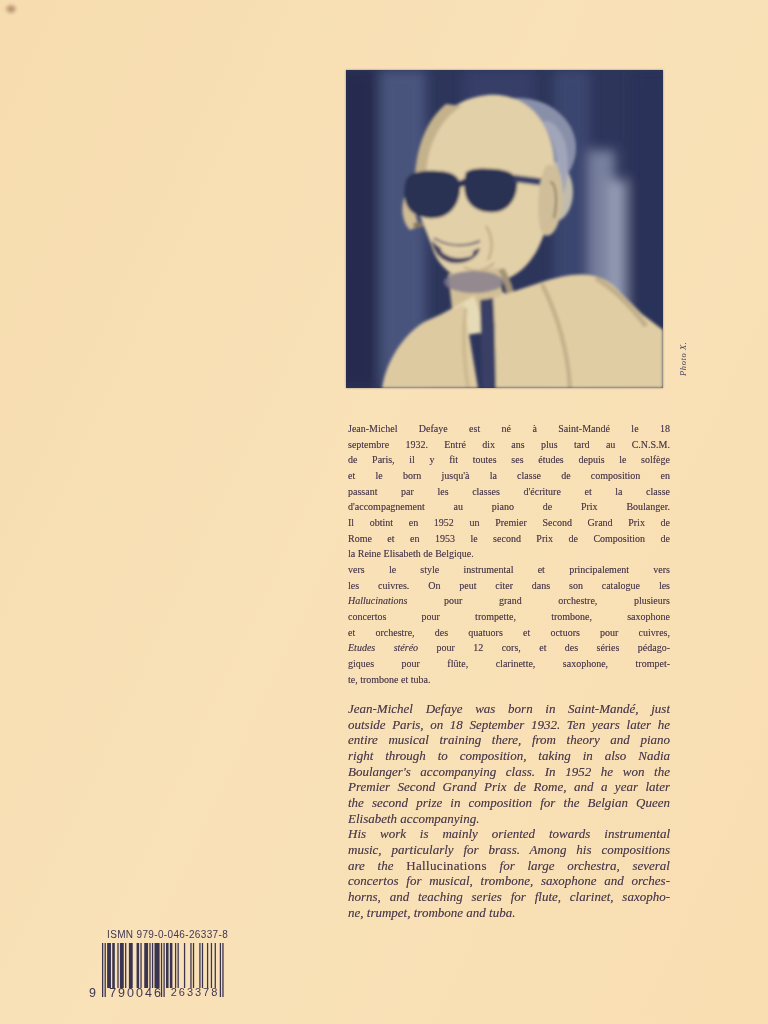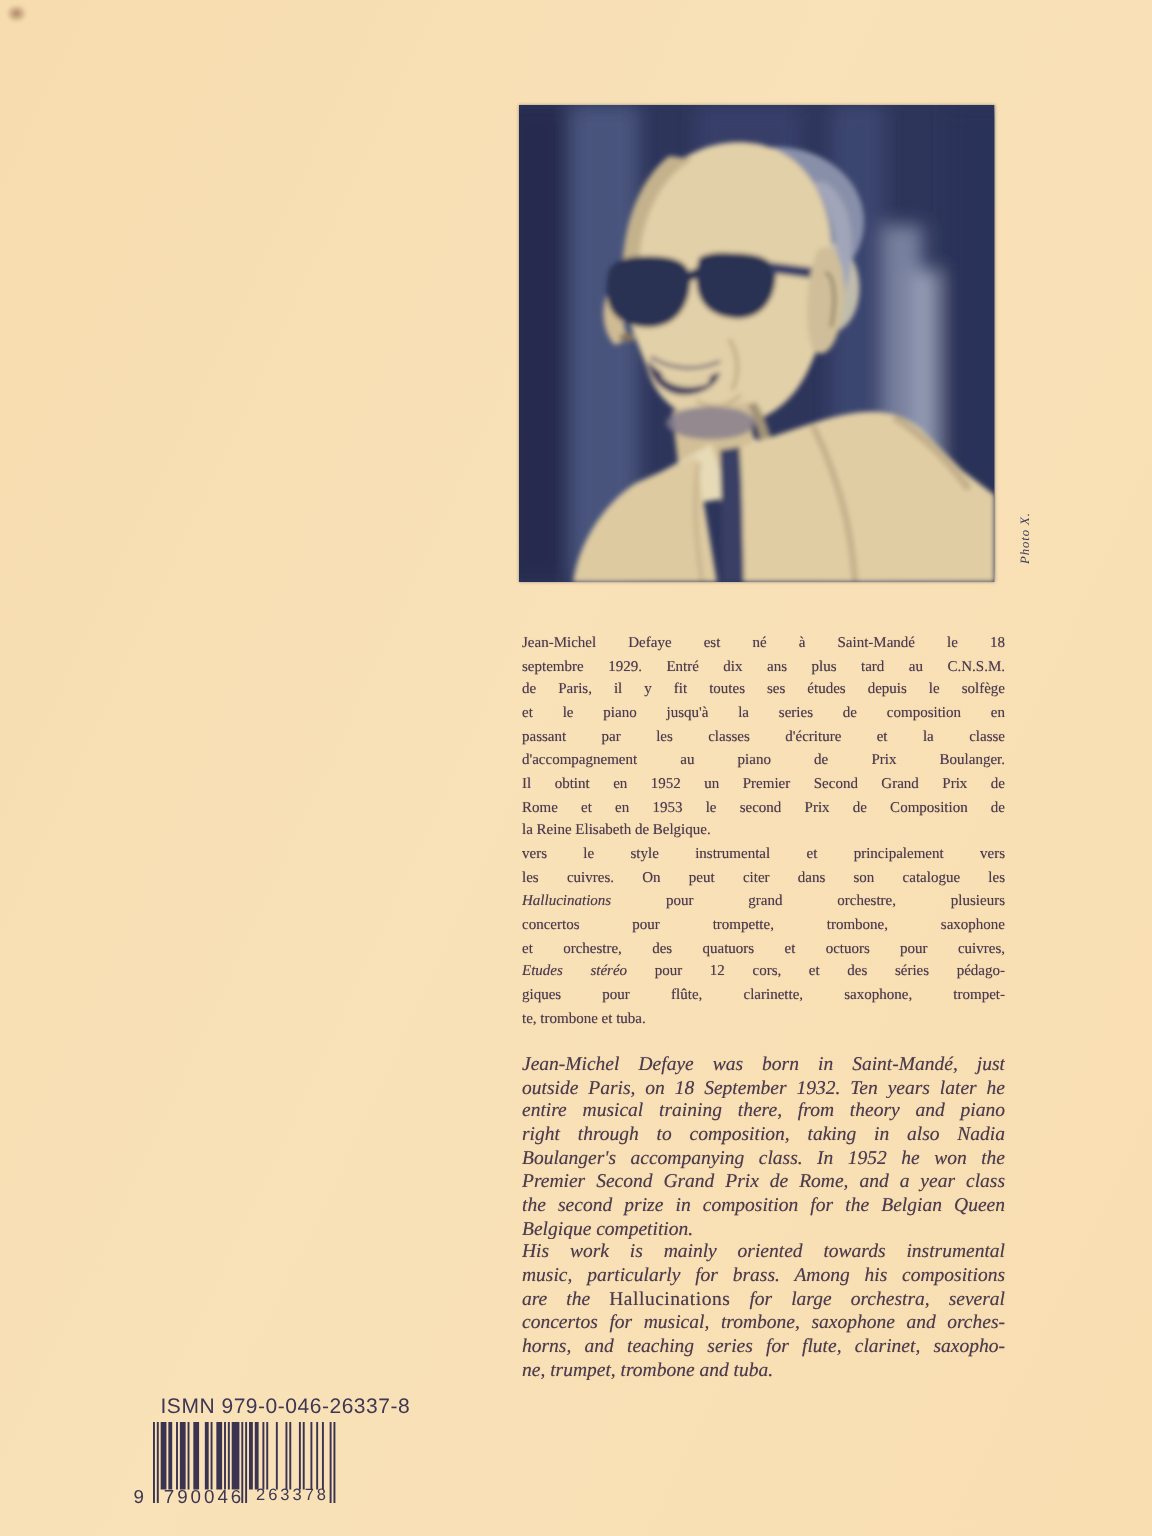--- a/index.html
+++ b/index.html
@@ -36,21 +36,21 @@
     height:15.66px; overflow:hidden;
     text-align:justify; text-align-last:justify;
   }
   .line.last { text-align-last:left; }
   .fr .alt { font-style:italic; }
   .en .alt { font-style:normal; letter-spacing:0.35px; }
   .footer-code {
     position:absolute; left:90px; top:929px;
     color:#3e3752; font-family:"Liberation Sans", sans-serif;
   }
-  .ismn { font-size:14px; letter-spacing:0.35px; margin:0 0 0 17px; white-space:nowrap; }
+  .ismn { font-size:10px; letter-spacing:0.35px; margin:0 0 0 17px; white-space:nowrap; }
   .bars-row { position:relative; height:72px; margin-top:3px; width:150px; }
   .bars-holder { position:absolute; left:12px; top:0; }
   .lead  { position:absolute; left:-1px; top:43px; font-size:12.5px; }
   .ldig  { position:absolute; left:16px; top:43px; width:60px; text-align:center;
            font-size:12.5px; letter-spacing:2px; white-space:nowrap; }
   .rdig  { position:absolute; left:77px; top:43px; width:56px; text-align:center;
            font-size:11px; letter-spacing:2px; white-space:nowrap; }
 </style>
 </head>
 <body>
@@ -112,23 +112,23 @@
       </g>
       <rect width="317" height="318" fill="#2e355b" opacity="0.05"></rect>
     </svg>
   </div>
 
   <div class="photo-credit">Photo X.</div>
 
   <div class="bio fr">
       <div class="para">
         <div class="line">Jean-Michel Defaye est né à Saint-Mandé le 18</div>
-        <div class="line">septembre 1929. Entré dix ans plus tard au C.N.S.M.</div>
+        <div class="line">septembre 1932. Entré dix ans plus tard au C.N.S.M.</div>
         <div class="line">de Paris, il y fit toutes ses études depuis le solfège</div>
-        <div class="line">et le piano jusqu'à la series de composition en</div>
+        <div class="line">et le born jusqu'à la classe de composition en</div>
         <div class="line">passant par les classes d'écriture et la classe</div>
         <div class="line">d'accompagnement au piano de Prix Boulanger.</div>
         <div class="line">Il obtint en 1952 un Premier Second Grand Prix de</div>
         <div class="line">Rome et en 1953 le second Prix de Composition de</div>
         <div class="line last">la Reine Elisabeth de Belgique.</div>
       </div>
       <div class="para">
         <div class="line">vers le style instrumental et principalement vers</div>
         <div class="line">les cuivres. On peut citer dans son catalogue les</div>
         <div class="line"><span class="alt">Hallucinations</span> pour grand orchestre, plusieurs</div>
@@ -140,23 +140,23 @@
       </div>
     </div>
 
   <div class="bio en">
       <div class="para">
         <div class="line">Jean-Michel Defaye was born in Saint-Mandé, just</div>
         <div class="line">outside Paris, on 18 September 1932. Ten years later he</div>
         <div class="line">entire musical training there, from theory and piano</div>
         <div class="line">right through to composition, taking in also Nadia</div>
         <div class="line">Boulanger's accompanying class. In 1952 he won the</div>
-        <div class="line">Premier Second Grand Prix de Rome, and a year class</div>
+        <div class="line">Premier Second Grand Prix de Rome, and a year later</div>
         <div class="line">the second prize in composition for the Belgian Queen</div>
-        <div class="line last">Belgique competition.</div>
+        <div class="line last">Elisabeth accompanying.</div>
       </div>
       <div class="para">
         <div class="line">His work is mainly oriented towards instrumental</div>
         <div class="line">music, particularly for brass. Among his compositions</div>
         <div class="line">are the <span class="alt">Hallucinations</span> for large orchestra, several</div>
         <div class="line">concertos for musical, trombone, saxophone and orches-</div>
         <div class="line">horns, and teaching series for flute, clarinet, saxopho-</div>
         <div class="line last">ne, trumpet, trombone and tuba.</div>
       </div>
     </div>

